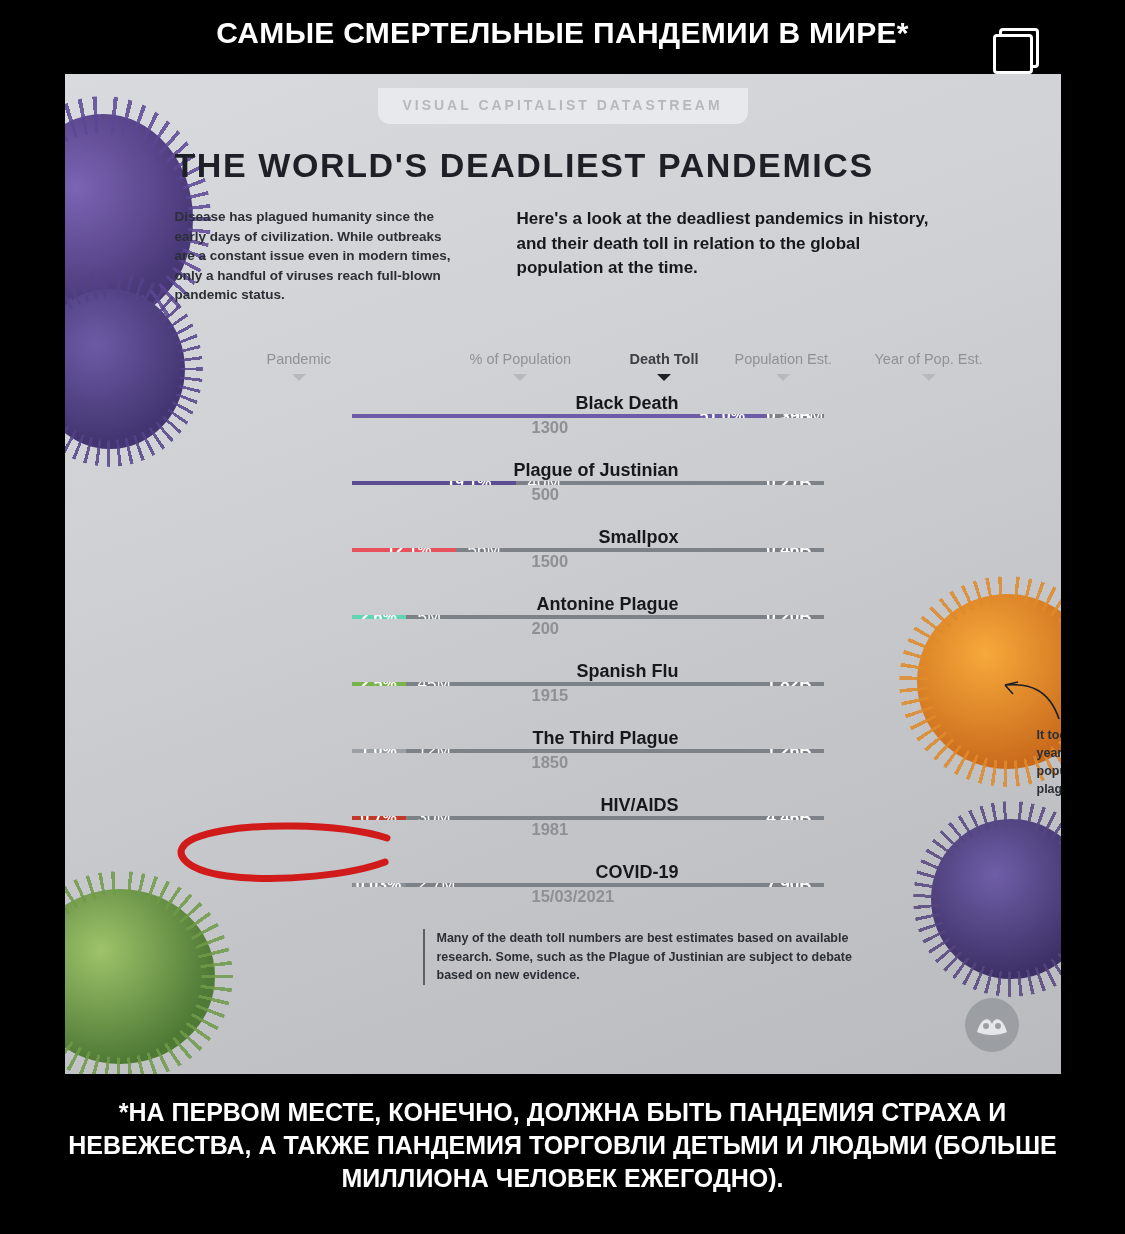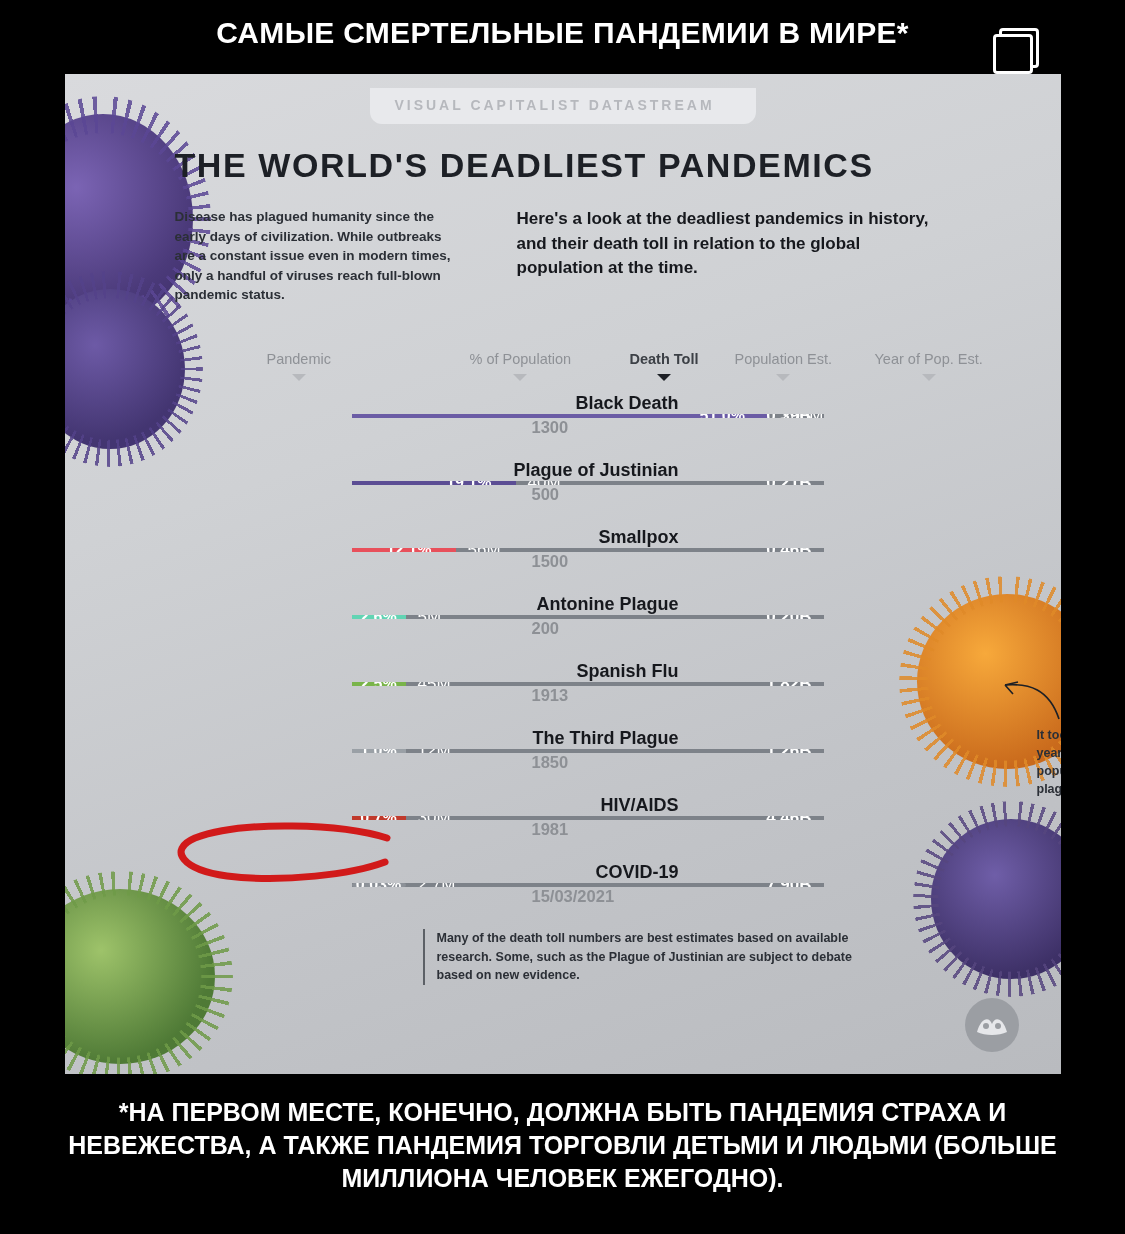--- a/index.html
+++ b/index.html
@@ -98,21 +98,21 @@
     position: absolute;
     left: 50%;
     transform: translateX(-50%);
     top: 14px;
     width: 370px;
     text-align: center;
     background: #e8e9ec;
     color: #b6b8bd;
     font-size: 14px;
     letter-spacing: 3px;
-    padding: 9px 16px 11px 0;
+    padding: 9px 0 11px 0;
     border-bottom-left-radius: 12px;
     border-bottom-right-radius: 12px;
     font-weight: 600;
   }
 
   .card-inner {
     position: relative;
     padding: 72px 60px 0 110px;
     z-index: 3;
   }
@@ -384,21 +384,21 @@
             </div>
             <div class="year">200</div>
           </div>
           <div class="row">
             <div class="row-label">Spanish Flu</div>
             <div class="bar-wrap">
               <div class="bar-fill small" style="width: 54px; background: rgb(121, 180, 74);">2.5%</div>
               <div class="deaths">45M</div>
               <div class="popest">1.82B</div>
             </div>
-            <div class="year">1913</div>
+            <div class="year">1915</div>
           </div>
           <div class="row">
             <div class="row-label">The Third Plague</div>
             <div class="bar-wrap">
               <div class="bar-fill small" style="width: 54px; background: rgb(154, 160, 166);">1.0%</div>
               <div class="deaths">12M</div>
               <div class="popest">1.26B</div>
             </div>
             <div class="year">1850</div>
           </div>

